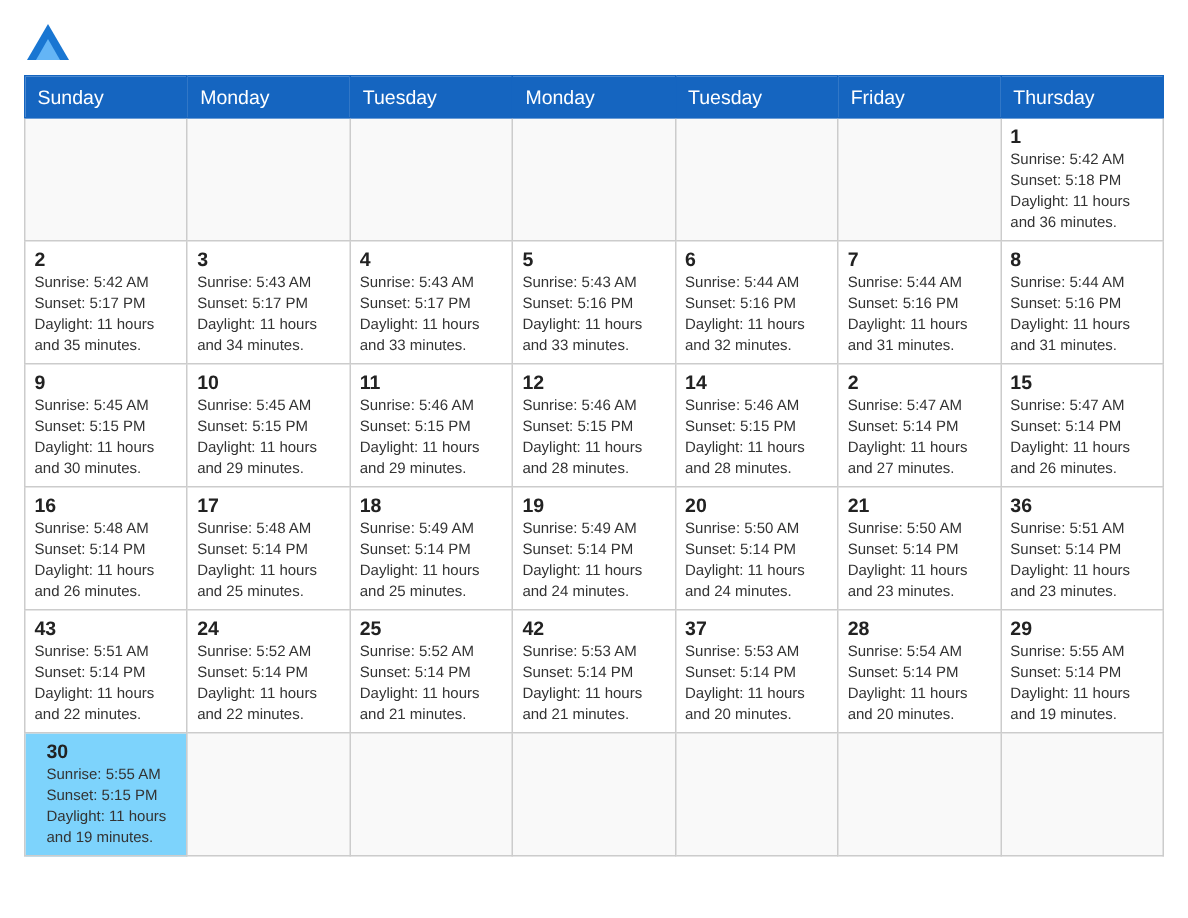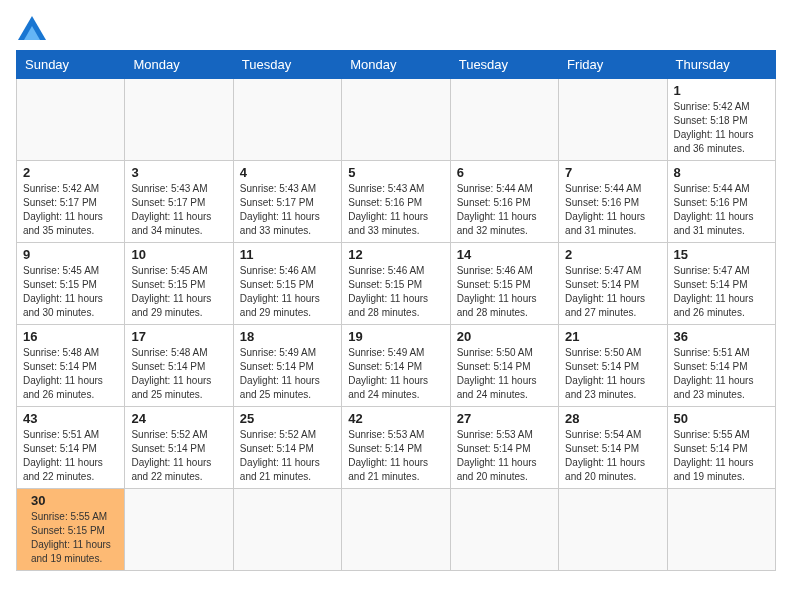--- a/index.html
+++ b/index.html
@@ -84,21 +84,21 @@
     }
     .day-info {
       font-size: 10px;
       color: #333;
       line-height: 1.4;
     }
     .last-row td {
       background: #f0f0f0;
     }
     .last-row td.has-data {
-      background: #fdba74;
+      background: #7dd3fc;
       padding-left: 14px;
     }
   </style>
 </head>
 <body>
 
 <div>
   <div class="header-section">
     <div class="logo-area">
       <div class="logo-text">
@@ -242,29 +242,29 @@
           </td>
           <td>
             <span class="day-number">25</span>
             <div class="day-info">Sunrise: 5:52 AM<br>Sunset: 5:14 PM<br>Daylight: 11 hours and 21 minutes.</div>
           </td>
           <td>
             <span class="day-number">42</span>
             <div class="day-info">Sunrise: 5:53 AM<br>Sunset: 5:14 PM<br>Daylight: 11 hours and 21 minutes.</div>
           </td>
           <td>
-            <span class="day-number">27</span>
+            <span class="day-number">37</span>
             <div class="day-info">Sunrise: 5:53 AM<br>Sunset: 5:14 PM<br>Daylight: 11 hours and 20 minutes.</div>
           </td>
           <td>
             <span class="day-number">28</span>
             <div class="day-info">Sunrise: 5:54 AM<br>Sunset: 5:14 PM<br>Daylight: 11 hours and 20 minutes.</div>
           </td>
           <td>
-            <span class="day-number">50</span>
+            <span class="day-number">29</span>
             <div class="day-info">Sunrise: 5:55 AM<br>Sunset: 5:14 PM<br>Daylight: 11 hours and 19 minutes.</div>
           </td>
         </tr>
         <tr class="last-row">
           <td class="has-data">
             <span class="day-number">30</span>
             <div class="day-info">Sunrise: 5:55 AM<br>Sunset: 5:15 PM<br>Daylight: 11 hours and 19 minutes.</div>
           </td>
           <td class="empty"></td>
           <td class="empty"></td>

